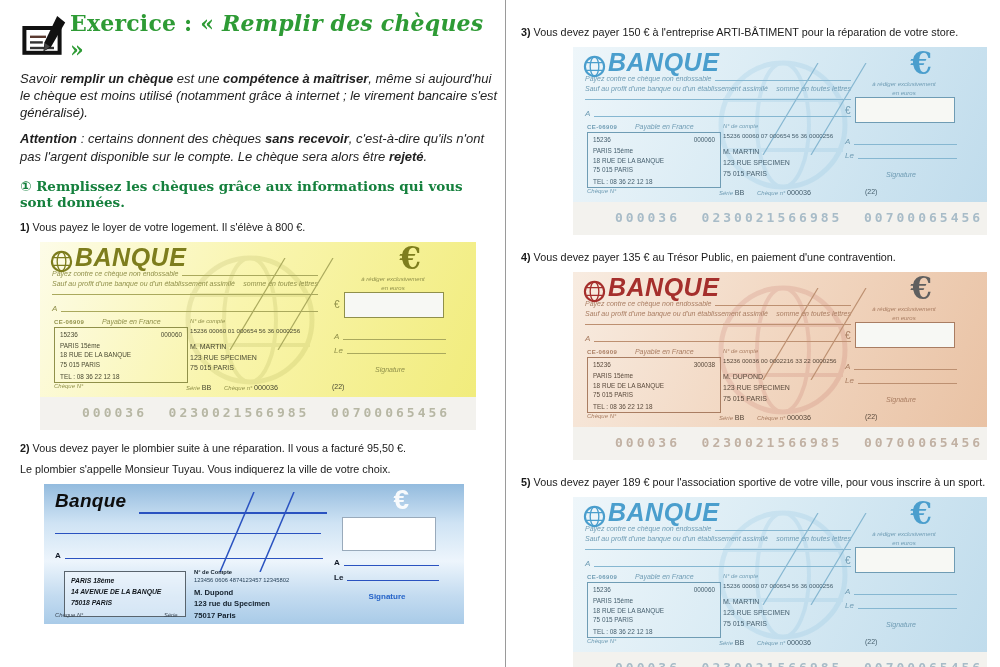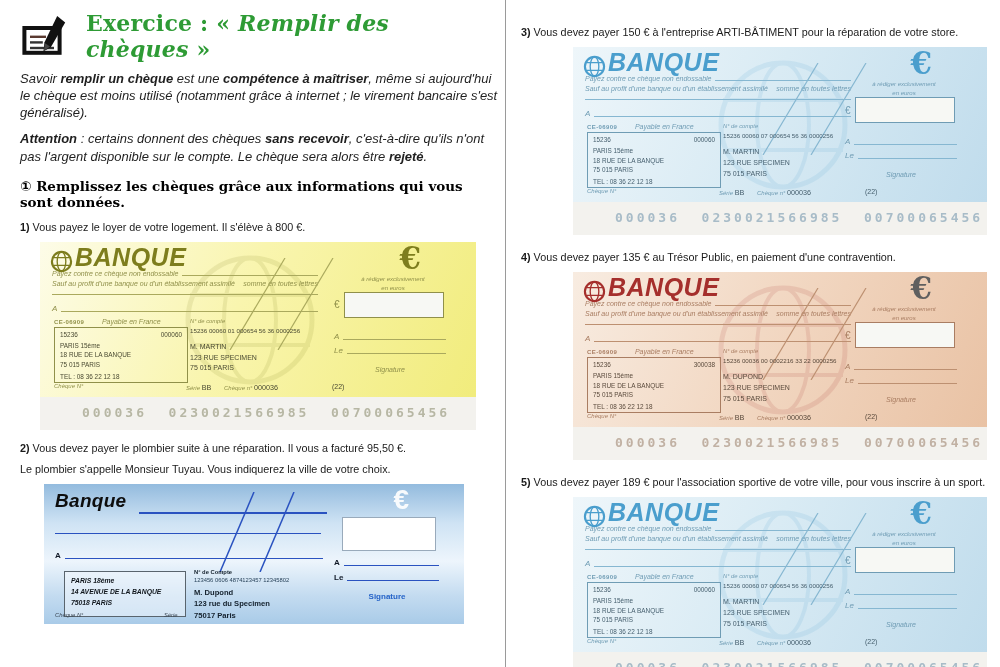--- a/index.html
+++ b/index.html
@@ -3,28 +3,28 @@
 <meta charset="utf-8">
 <style>
   html,body{margin:0;padding:0;background:#fff;}
   .page{position:relative;width:1000px;height:667px;background:#fff;overflow:hidden;
         font-family:"Liberation Sans",sans-serif;color:#1a1a1a;}
   .divider{position:absolute;left:505px;top:0;width:1px;height:667px;background:#9a9a9a;}
 
   .col-left{position:absolute;left:20px;top:10px;width:478px;}
   .col-right{position:absolute;left:521px;top:26px;width:474px;}
 
-  .title-row{display:flex;align-items:center;gap:16px;margin:0 0 8px 2px;}
+  .title-row{display:flex;align-items:center;margin:0 0 8px 2px;}
   .hdr-icon{flex:0 0 auto;}
   h1{margin:0;font-family:"DejaVu Serif",serif;font-weight:bold;font-size:22px;color:#2e9b35;letter-spacing:.2px;}
   h1 .tmain{font-style:italic;}
 
   .intro-p{font-style:italic;font-size:13px;line-height:1.32;margin:0 0 9px;color:#1f1f1f;}
   .intro-p b{font-weight:bold;}
-  .instruction{font-family:"DejaVu Serif","DejaVu Sans",serif;font-weight:bold;font-size:13.5px;margin:13px 0 11px;color:#000000;}
+  .instruction{font-family:"DejaVu Serif","DejaVu Sans",serif;font-weight:bold;font-size:13.5px;margin:13px 0 11px;color:#15803d;}
   .item{font-size:10.8px;margin:0 0 9px;color:#1a1a1a;}
   .item b{font-weight:bold;}
 
   .check-slot{display:block;}
   #mount-c1{margin:3px 0 12px 20px;width:436px;}
   #mount-c2{margin:3px 0 0 24px;width:420px;}
   #mount-c3,#mount-c4,#mount-c5{margin:5px 0 16px 52px;width:414px;}
 
   
   .check{position:relative;width:100%;}

